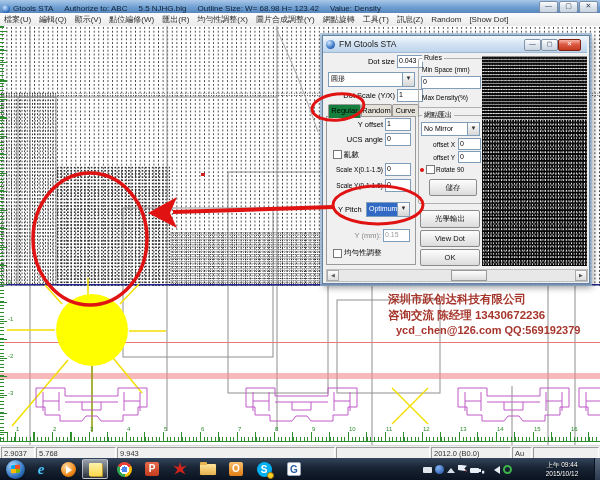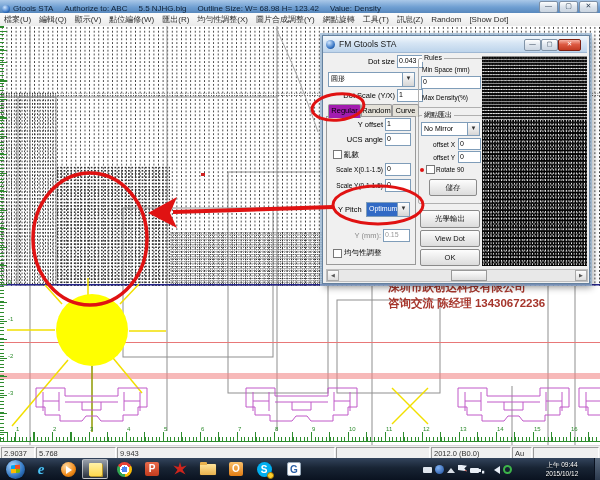--- a/index.html
+++ b/index.html
@@ -58,21 +58,21 @@
     background-position-x:15px}
   .bruler-maj{left:0;top:406px;width:600px;height:9px;
     background:repeating-linear-gradient(to right,#2d8c2d 0 1px,transparent 1px 18.5px);
     background-position-x:15px}
   .bruler-base{left:0;top:415px;width:600px;height:1px;background:#2d8c2d}
   .ruler-num{position:absolute;font-size:6px;color:#2d8c2d;line-height:6px}
   .bnum-wrap{left:0;top:400px;width:600px;height:8px}
   .lnum-wrap{left:0;top:0;width:20px;height:419px}
 
   
-  .watermark{left:388px;top:254px;width:210px;color:#a6362c;font-weight:bold;
+  .watermark{left:388px;top:266px;width:210px;color:#a6362c;font-weight:bold;
     font-size:11.5px;line-height:15.5px;white-space:nowrap}
   .watermark .l3{padding-left:8px;font-size:11px}
 
   
   .dialog{left:322px;top:35px;width:266px;height:247px;background:#f0f0f0;
     border:1px solid #64819f;box-shadow:0 0 0 2px rgba(150,180,210,.75),2px 3px 7px rgba(0,0,0,.45);
     font-size:7.5px;color:#000;z-index:5}
   .dlg-title{left:0;top:0;width:264px;height:16px;
     background:linear-gradient(#f4f9fd,#d6e5f4 45%,#bdd4eb);
     border-bottom:1px solid #9fb8d4;display:flex;align-items:center;font-size:8.5px;color:#1a1a1a}
@@ -90,21 +90,21 @@
     line-height:9px;padding:0 1px;overflow:hidden;white-space:nowrap}
   .tb.dis{color:#9a9a9a}
   .combo{position:absolute;background:#fff;border:1px solid #7f9db9;display:flex;overflow:hidden}
   .combo .ctext{flex:1;font-size:7px;line-height:11px;padding:0 2px;white-space:nowrap;overflow:hidden}
   .combo .ctext.sel{background:#316ac5;color:#fff}
   .combo .carrow{width:11px;background:linear-gradient(#fefefe,#d6d6d6);
     border-left:1px solid #7f9db9;font-size:6px;line-height:11px;text-align:center;color:#333}
   .tab{position:absolute;height:12px;border:1px solid #9a9a9a;border-bottom:none;
     border-radius:2px 2px 0 0;background:#e4e1d8;font-size:7.5px;line-height:12px;
     text-align:center;z-index:1}
-  .tab.active{background:#a21caf;height:13px;z-index:3}
+  .tab.active{background:#15803d;height:13px;z-index:3}
   .panel{position:absolute;border:1px solid #9a9a9a;background:#f0f0f0;z-index:2}
   .grp{position:absolute;border:1px solid #b0b0b0;border-radius:2px}
   .grp-t{position:absolute;font-size:7px;line-height:8px;background:#f0f0f0;padding:0 2px;white-space:nowrap}
   .chk{position:absolute;width:7px;height:7px;background:#fff;border:1px solid #777}
   .btn{position:absolute;background:linear-gradient(#fdfdfd,#eee 45%,#dcdcdc);
     border:1px solid #8a8a8a;border-radius:2px;font-size:7.5px;text-align:center;color:#111}
   .red-dot{position:absolute;width:4px;height:4px;background:#e01212;border-radius:50%}
   .preview{left:159px;top:20px;width:105px;height:210px;background-color:#000;
     background-image:
       repeating-linear-gradient(to bottom,rgba(255,255,255,.07) 0 1px,transparent 1px 3px),
@@ -312,20 +312,21 @@
   <div class="abs lnum-wrap">
       <span class="ruler-num" style="left: 8px; top: 253px;">0</span>
       <span class="ruler-num" style="left: 8px; top: 290px;">-1</span>
       <span class="ruler-num" style="left: 8px; top: 327px;">-2</span>
       <span class="ruler-num" style="left: 8px; top: 364px;">-3</span>
     </div>
 
   <div class="abs watermark">
     <div>深圳市跃创达科技有限公司</div>
     <div>咨询交流 陈经理  13430672236</div>
+    <div class="l3">ycd_chen@126.com   QQ:569192379</div>
   </div>
 </div>
 
 <div class="abs dialog">
   <div class="abs dlg-title">
     <span class="dlg-ico"></span>
     <span>FM  Gtools STA</span>
   </div>
   <span class="dbtn" style="left:201px;width:15px">—</span>
   <span class="dbtn" style="left:218px;width:15px">▢</span>

